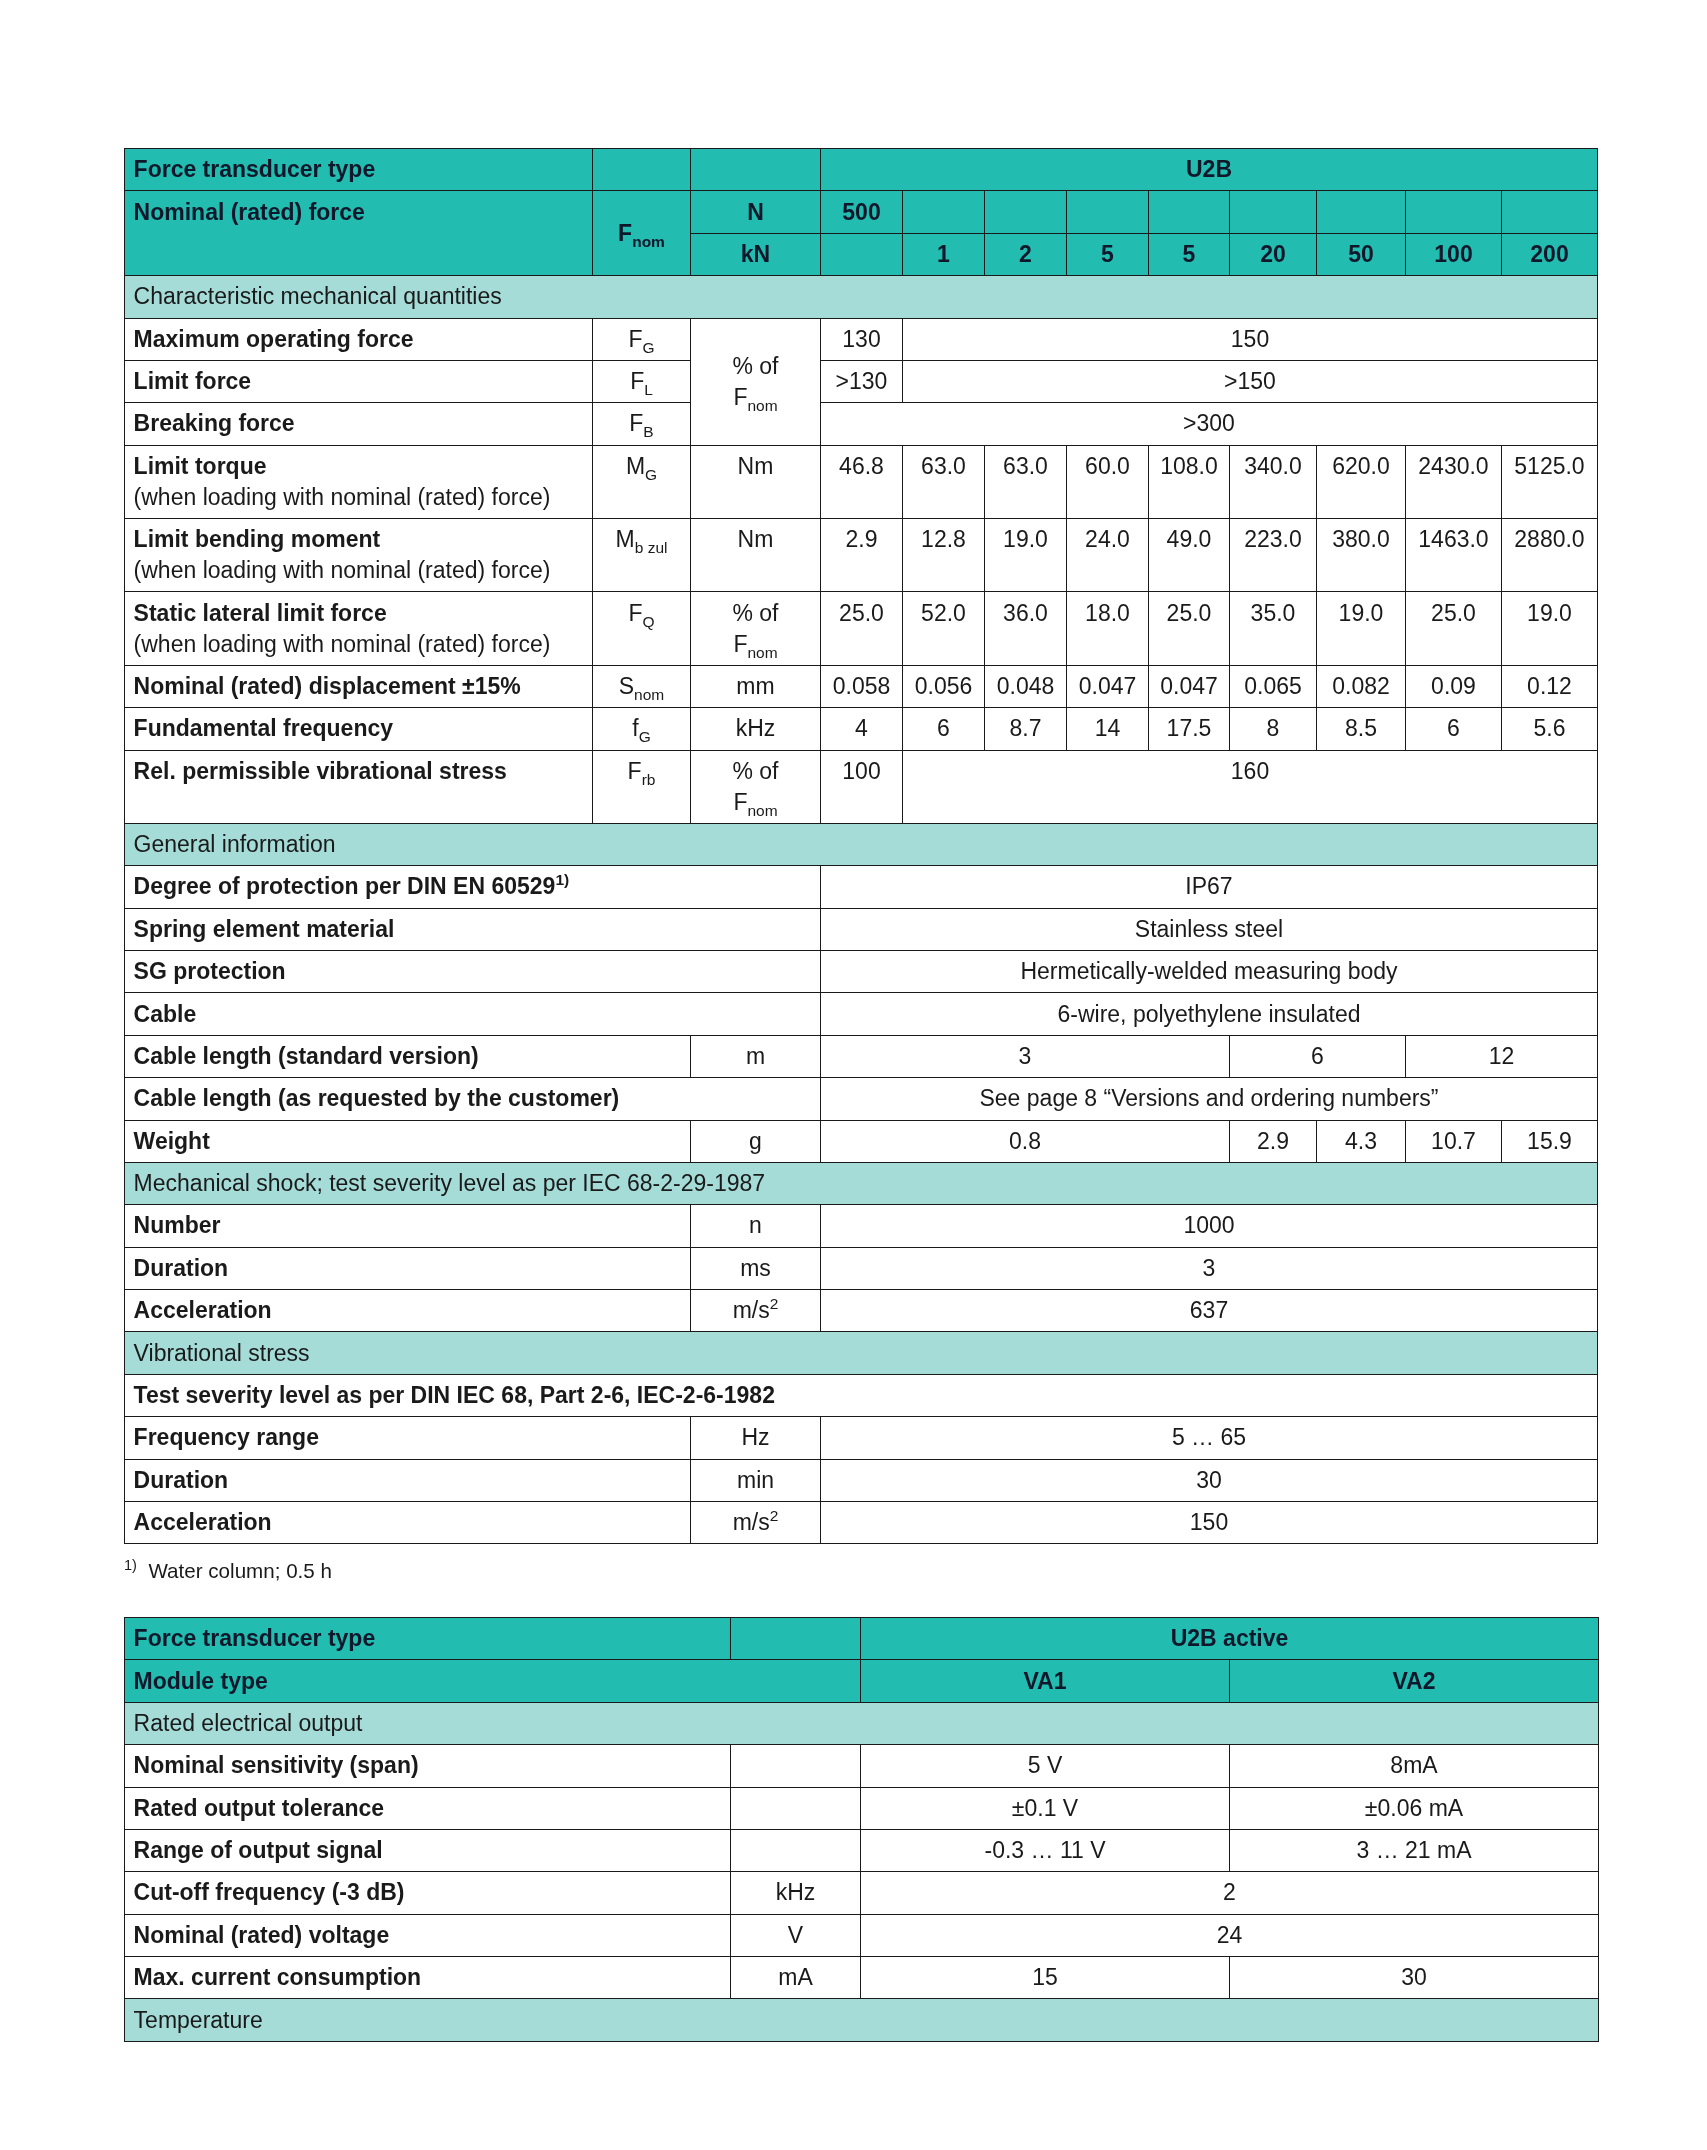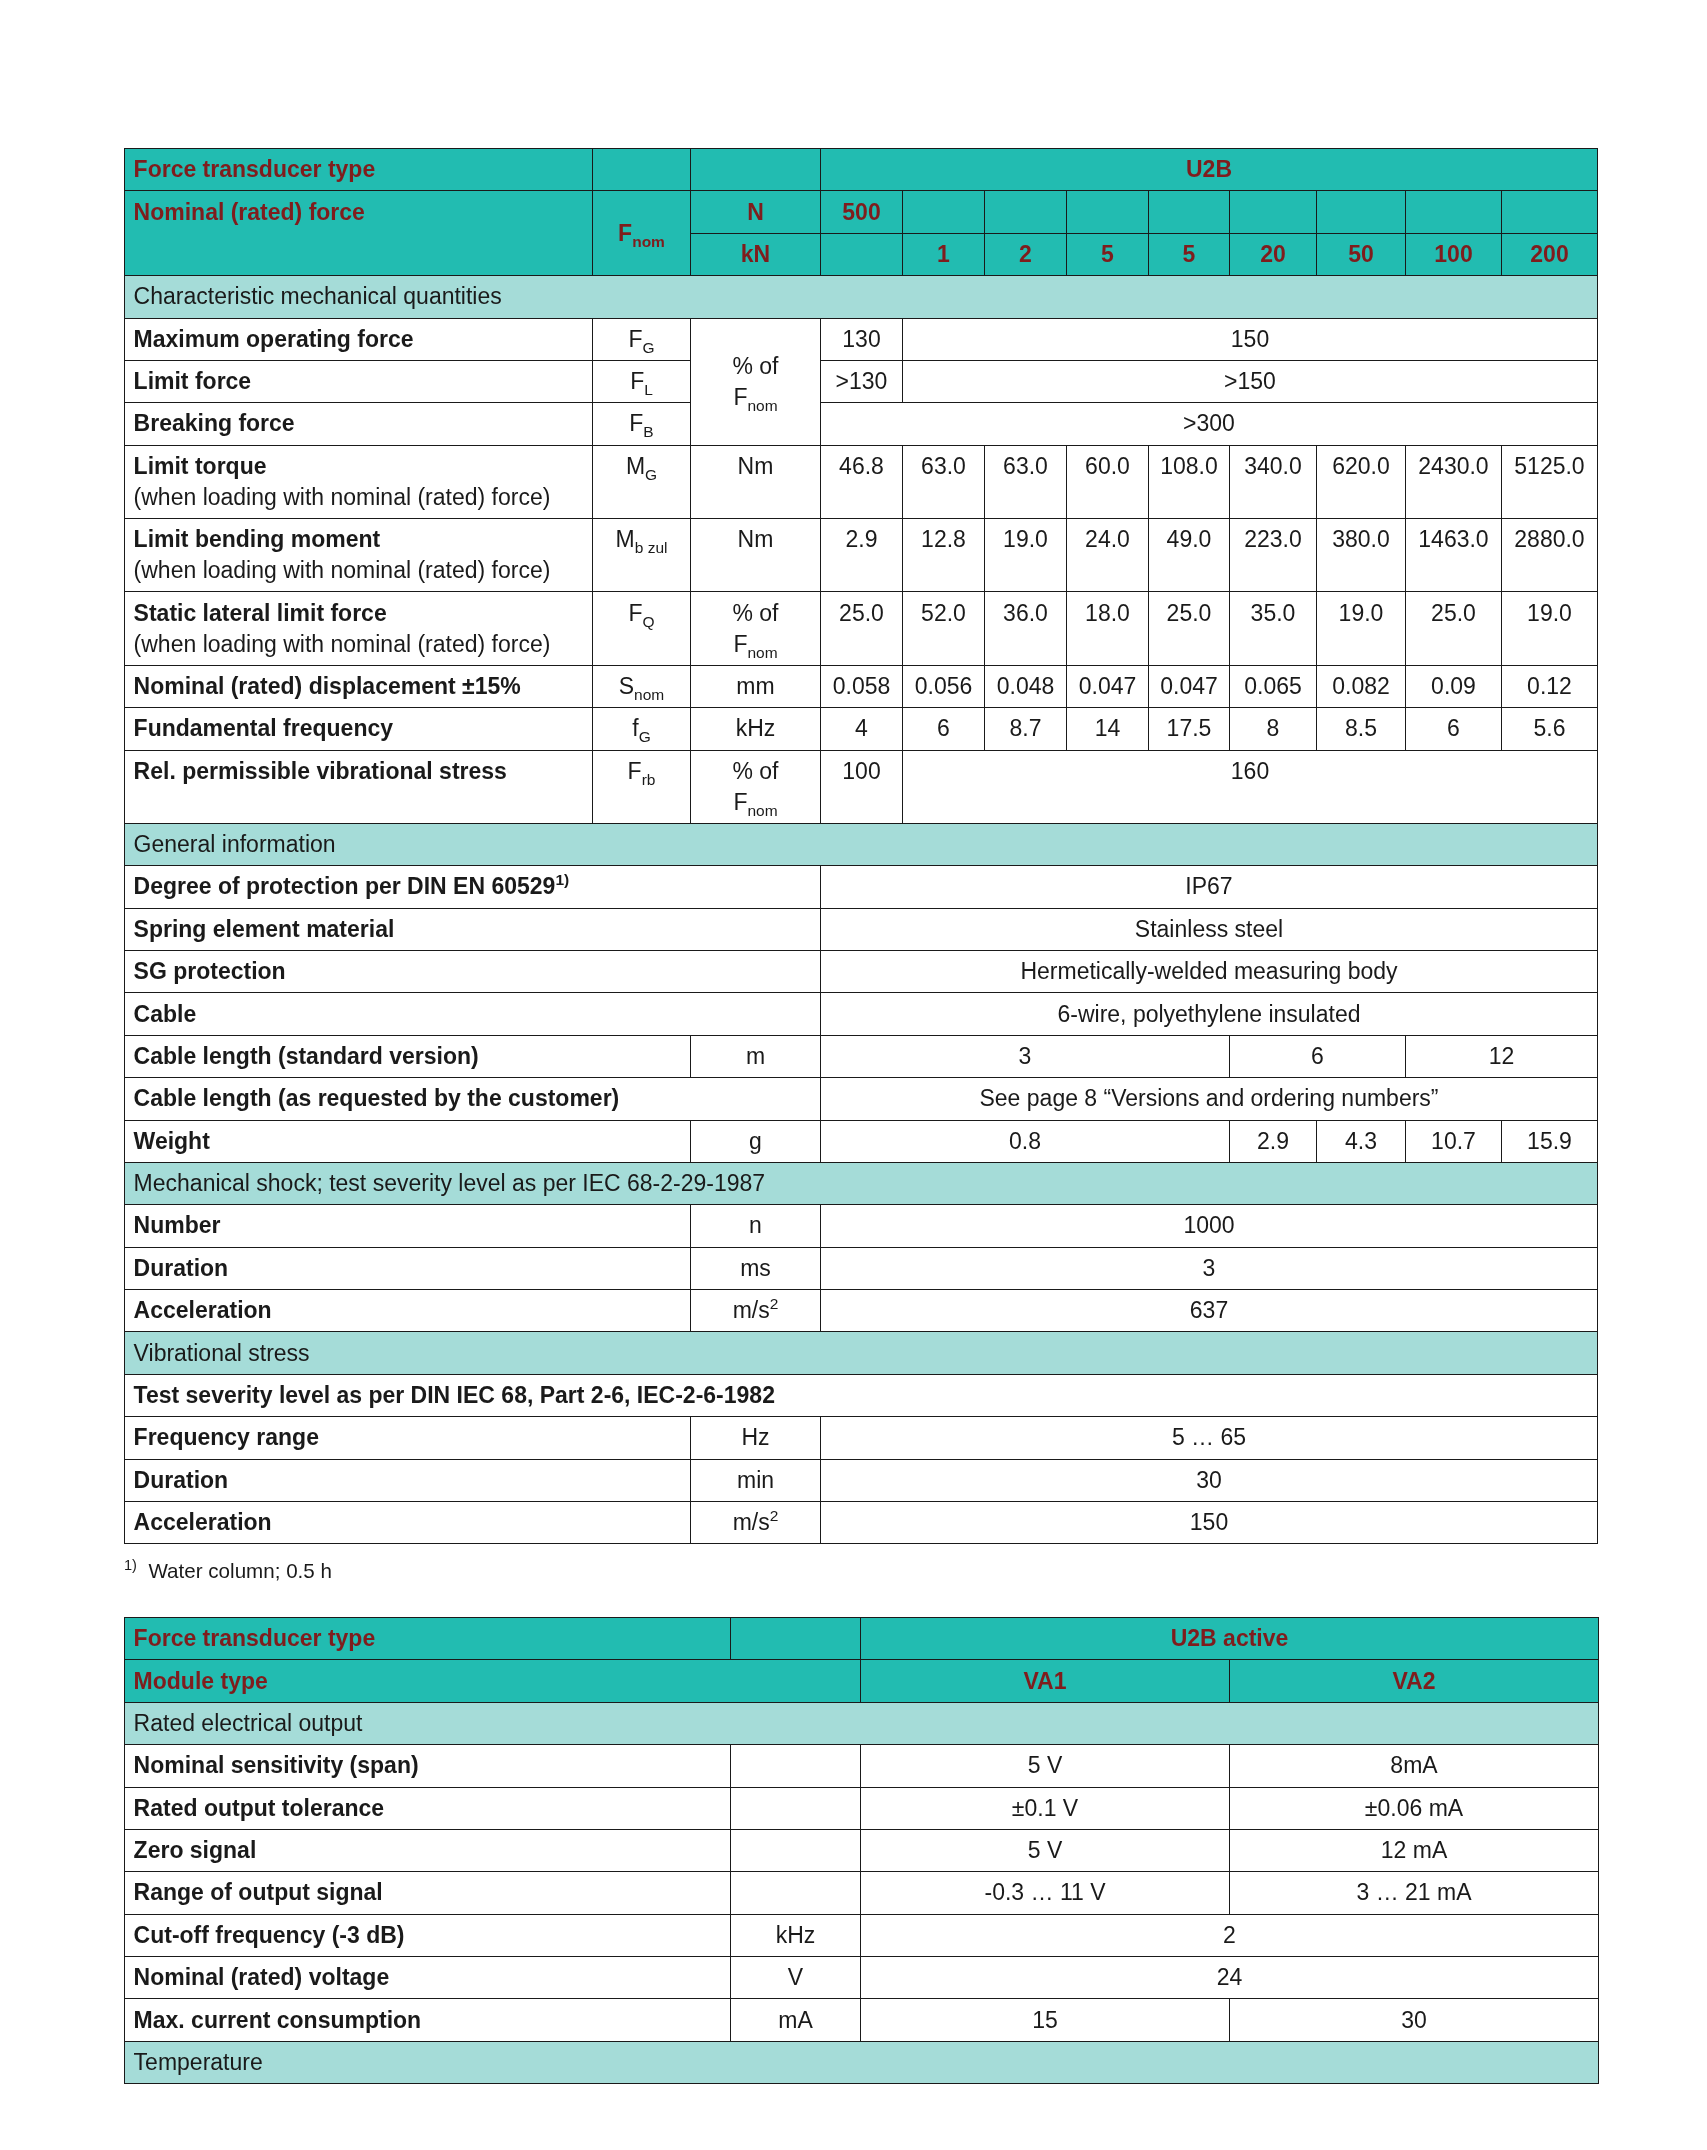--- a/index.html
+++ b/index.html
@@ -1,21 +1,21 @@
 <!DOCTYPE html>
 <html style="font-size:6.9px"><head>
 <meta charset="utf-8">
 <style>
   html, body { margin:0; padding:0; background:#ffffff; }
   body { width:1707px; height:2414px; position:relative; font-family:"Liberation Sans", sans-serif; color:#1a1a1a; }
   table { border-collapse:collapse; position:absolute; table-layout:fixed; }
   td { border:1.7px solid #1a1a1a; font-size:23px; line-height:31px; padding:5.2px 8.6px; vertical-align:top; text-align:center; overflow:hidden; }
   td.lbl { text-align:left; font-weight:bold; }
   td.lbl .sub { font-weight:normal; display:block; }
-  tr.hdr td { background:#22BCB1; color:#7f1d1d; font-weight:bold; }
+  tr.hdr td { background:#22BCB1; color:#0f172a; font-weight:bold; }
   tr.sec td { background:#A5DCD8; font-weight:normal; text-align:left; }
   sub, sup { font-size:15.5px; line-height:0; }
   .vmid { vertical-align:middle; }
   #t1 { left:124px; top:148px; width:1474px; }
   #t2 { left:124px; top:1617px; width:1474px; }
   .footnote { position:absolute; left:124px; top:1559px; font-size:20.6px; }
   .footnote sup { font-size:14.6px; }
 </style>
 </head>
 <body>
@@ -275,26 +275,20 @@
     <td>5 V</td>
     <td>8mA</td>
   </tr>
   <tr>
     <td class="lbl">Rated output tolerance</td>
     <td></td>
     <td>±0.1 V</td>
     <td>±0.06  mA</td>
   </tr>
   <tr>
-    <td class="lbl">Zero signal</td>
-    <td></td>
-    <td>5 V</td>
-    <td>12 mA</td>
-  </tr>
-  <tr>
     <td class="lbl">Range of output signal</td>
     <td></td>
     <td>-0.3 … 11 V</td>
     <td>3 … 21 mA</td>
   </tr>
   <tr>
     <td class="lbl"><span>Cut-off frequency</span><span style="font-weight:bold"> (-3 dB)</span></td>
     <td>kHz</td>
     <td colspan="2">2</td>
   </tr>

